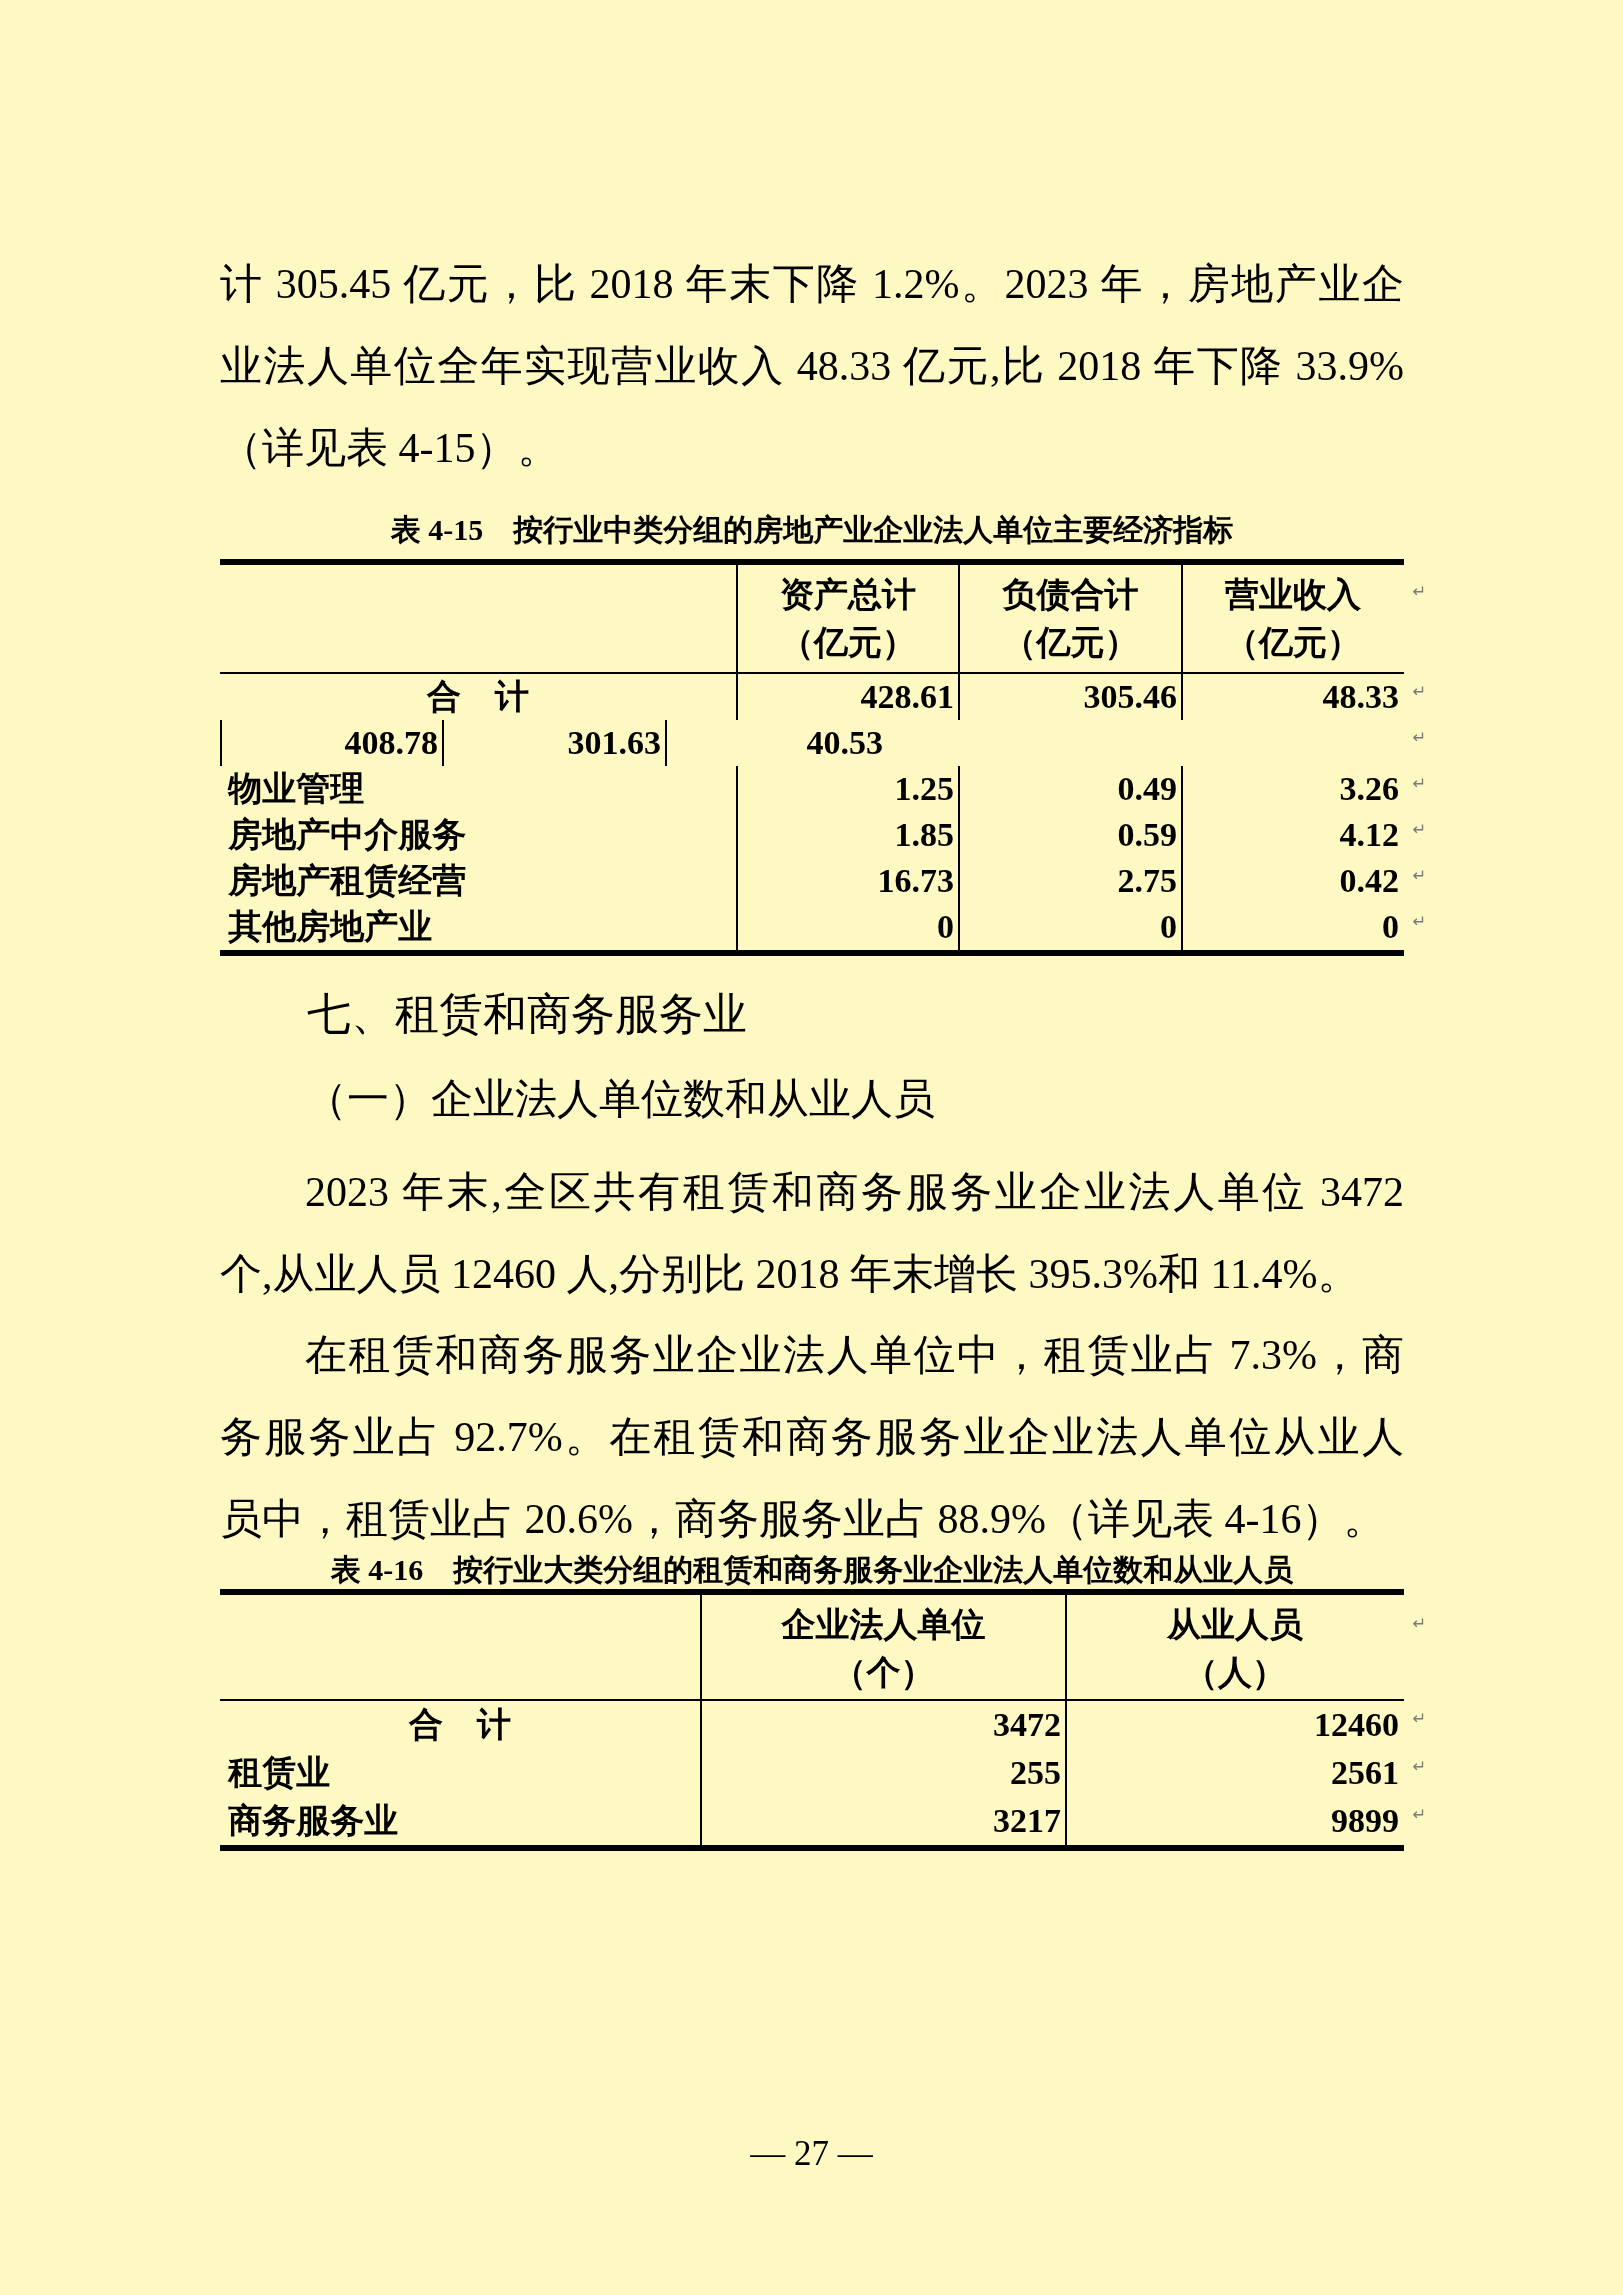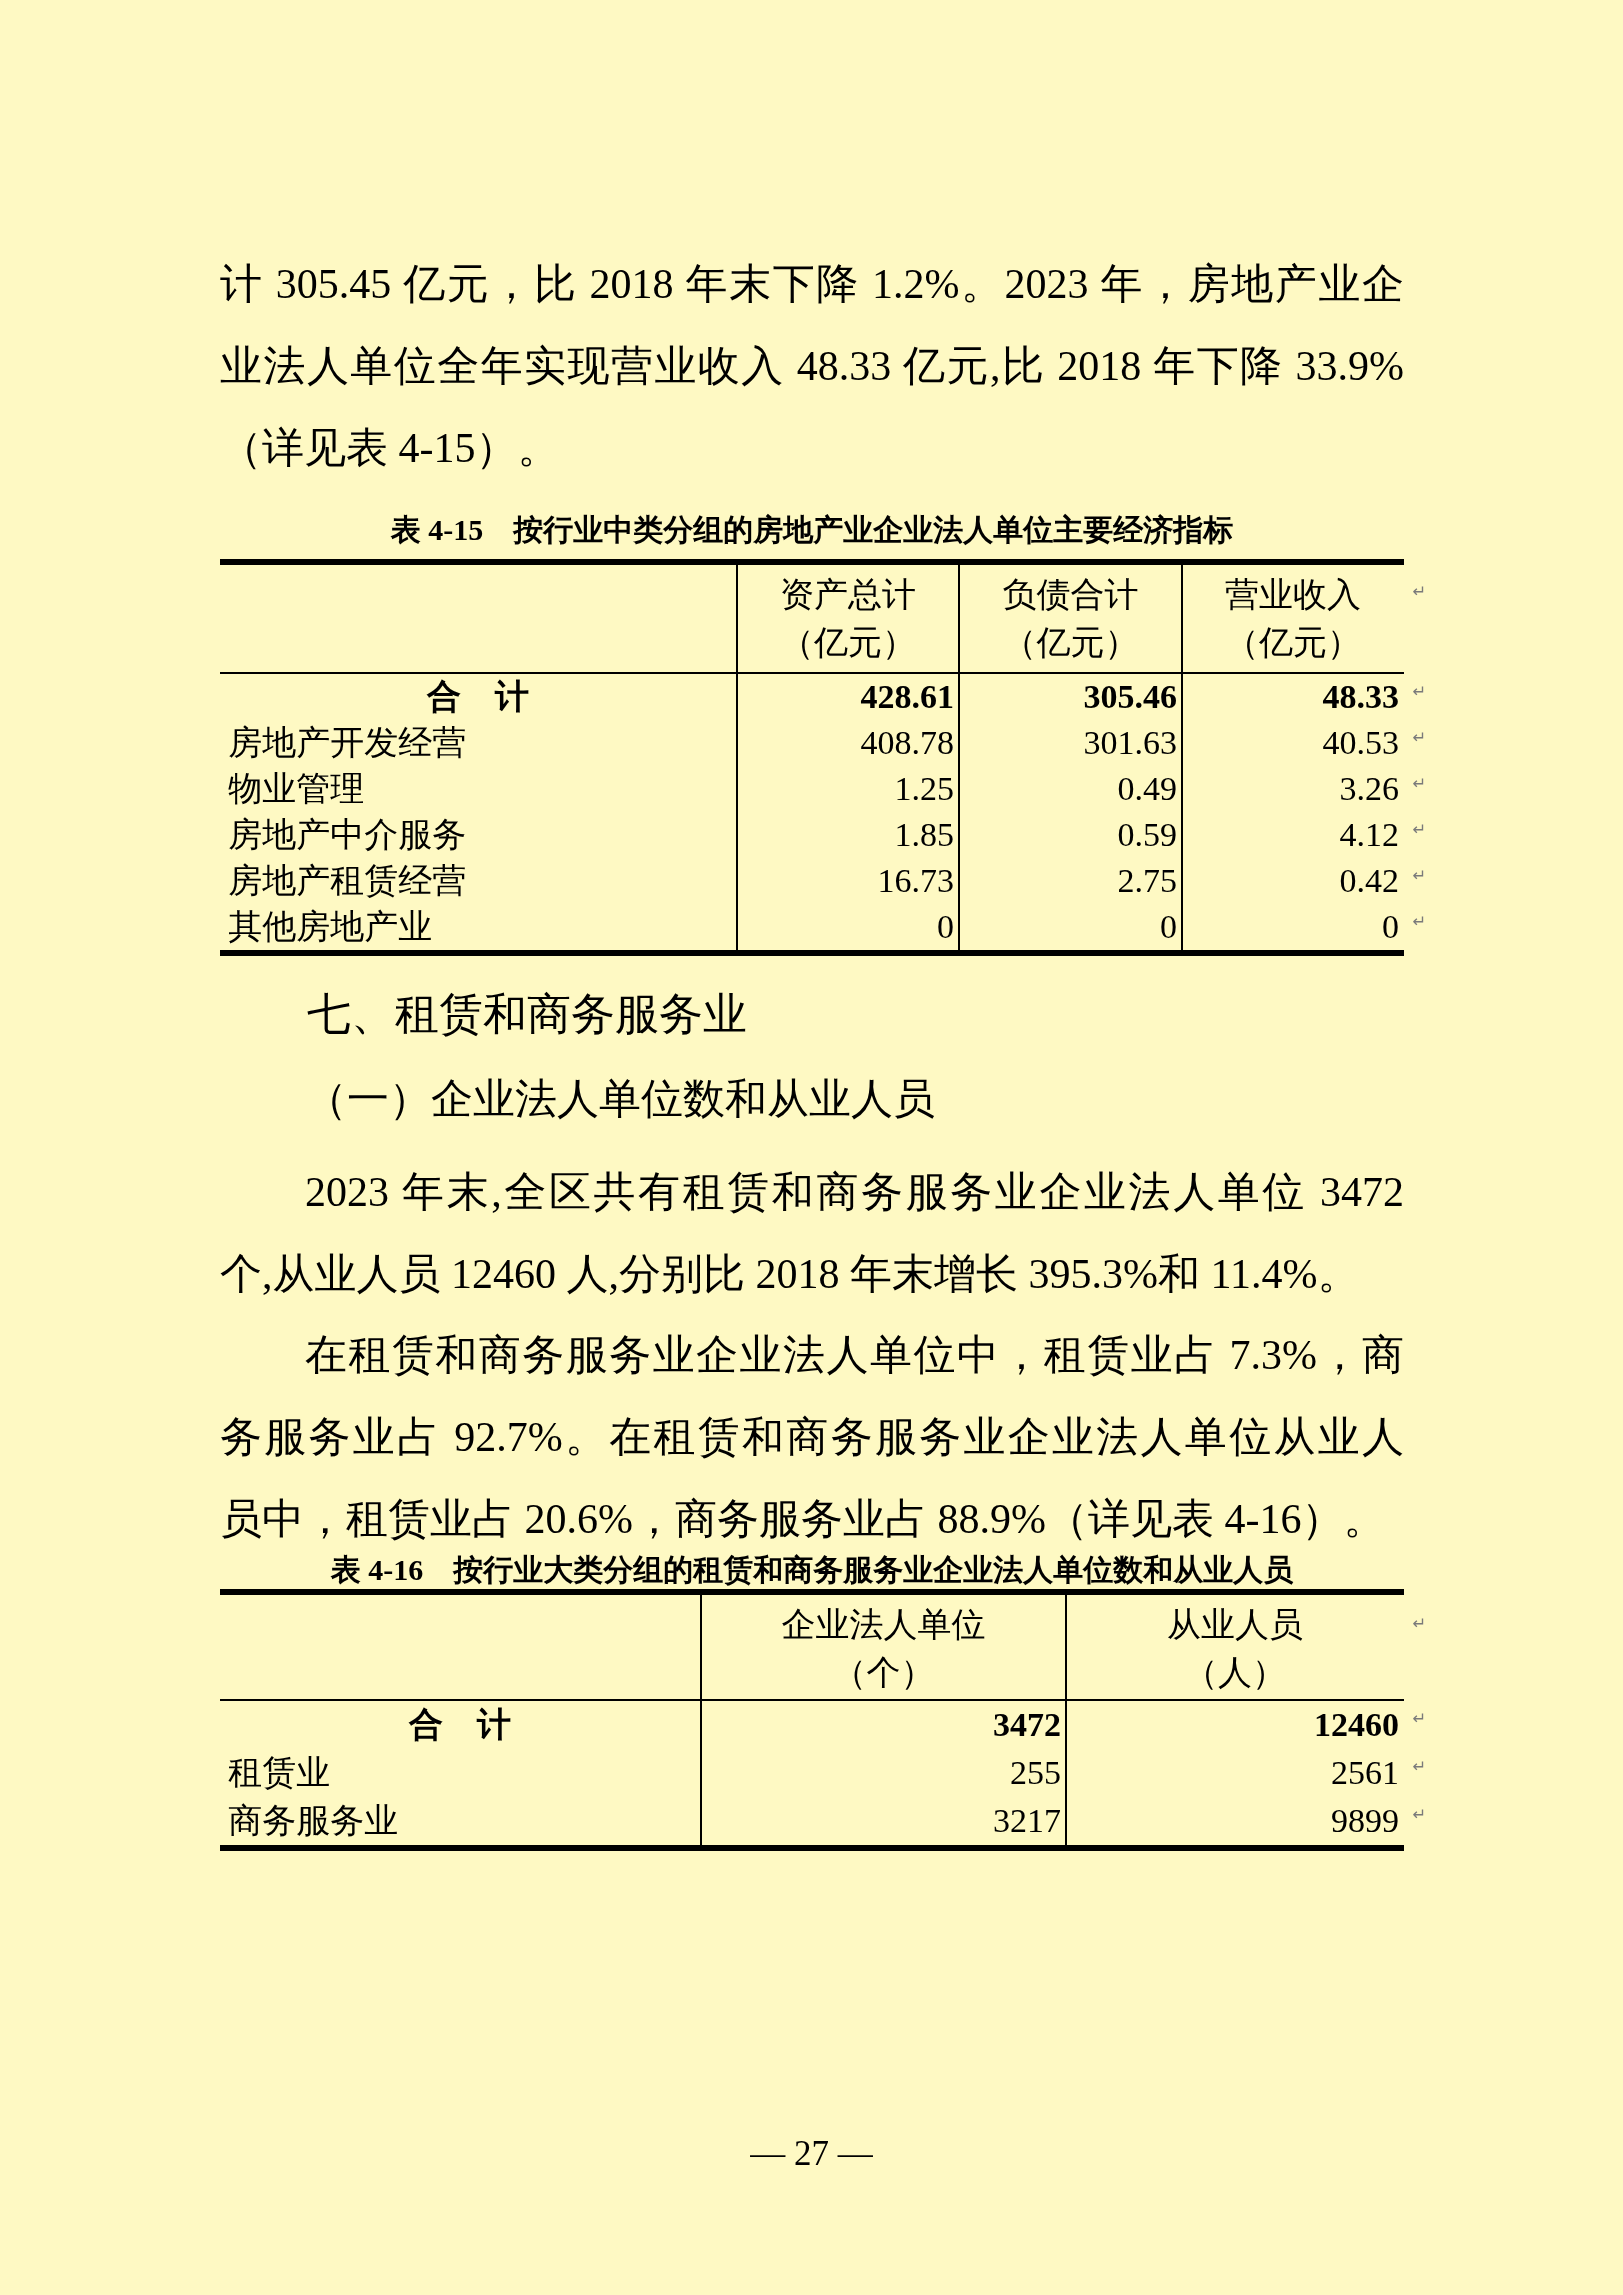--- a/index.html
+++ b/index.html
@@ -54,21 +54,21 @@
 
   .trow { display:flex; position:relative; }
   .thead { border-bottom:2.7px solid #000; }
   #t415 .thead { height:107px; }
   #t416 .thead { height:104px; }
   #t415 .brow { height:46px; }
   #t416 .brow { height:48px; }
   #t415 .brow .cell { line-height:46px; }
   #t416 .brow .cell { line-height:48px; }
 
-  .cell { box-sizing:border-box; }
+  .cell { box-sizing:border-box;font-weight:bold; }
   .vline { border-left:2px solid #000; }
 
   
   .c415-0 { width:516px; }
   .c415-1 { width:222px; }
   .c415-2 { width:223px; }
   .c415-3 { width:222px; }
   
   .c416-0 { width:480px; }
   .c416-1 { width:365px; }
@@ -130,21 +130,20 @@
     </div>
 
     <div class="trow brow row-bold">
       <div class="cell c415-0 lbl center">合　计</div>
       <div class="cell c415-1 vline num">428.61</div>
       <div class="cell c415-2 vline num">305.46</div>
       <div class="cell c415-3 vline num">48.33</div>
       <span class="pmark row">↵</span>
     </div>
     <div class="trow brow">
-      <div class="cell c415-0 lbl">房地产开发经营</div>
       <div class="cell c415-1 vline num">408.78</div>
       <div class="cell c415-2 vline num">301.63</div>
       <div class="cell c415-3 vline num">40.53</div>
       <span class="pmark row">↵</span>
     </div>
     <div class="trow brow">
       <div class="cell c415-0 lbl">物业管理</div>
       <div class="cell c415-1 vline num">1.25</div>
       <div class="cell c415-2 vline num">0.49</div>
       <div class="cell c415-3 vline num">3.26</div>

